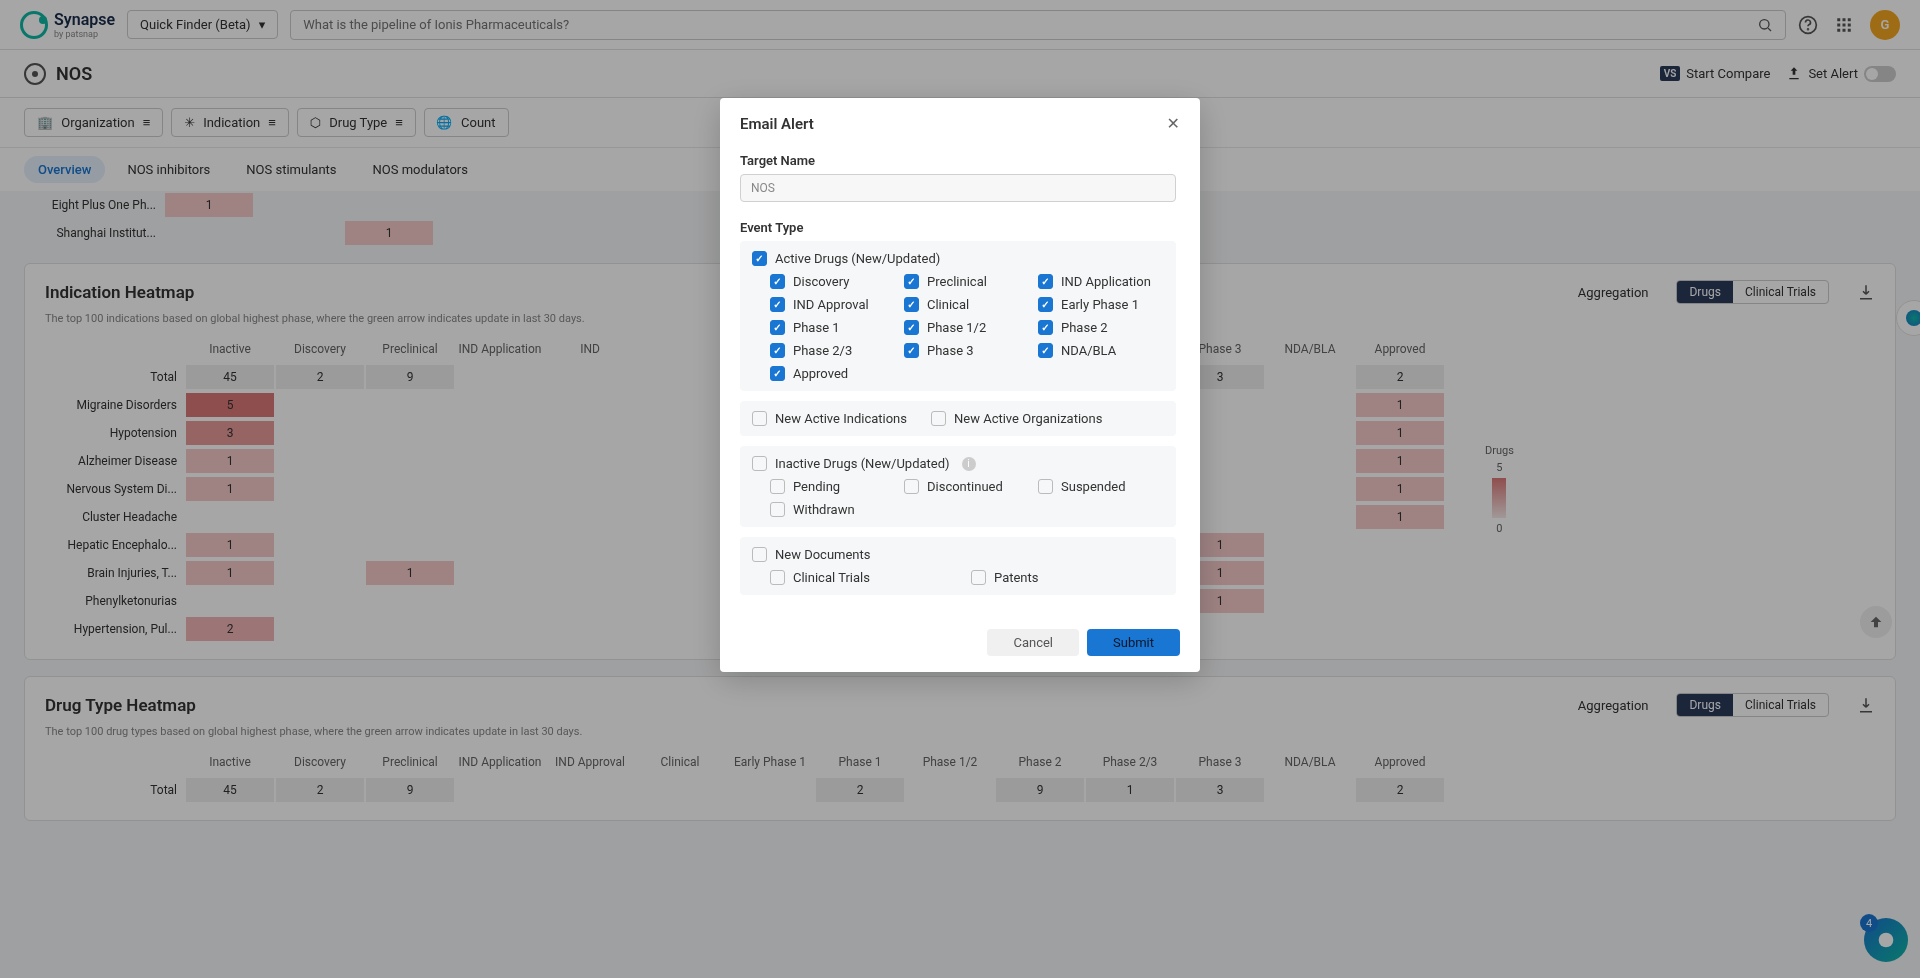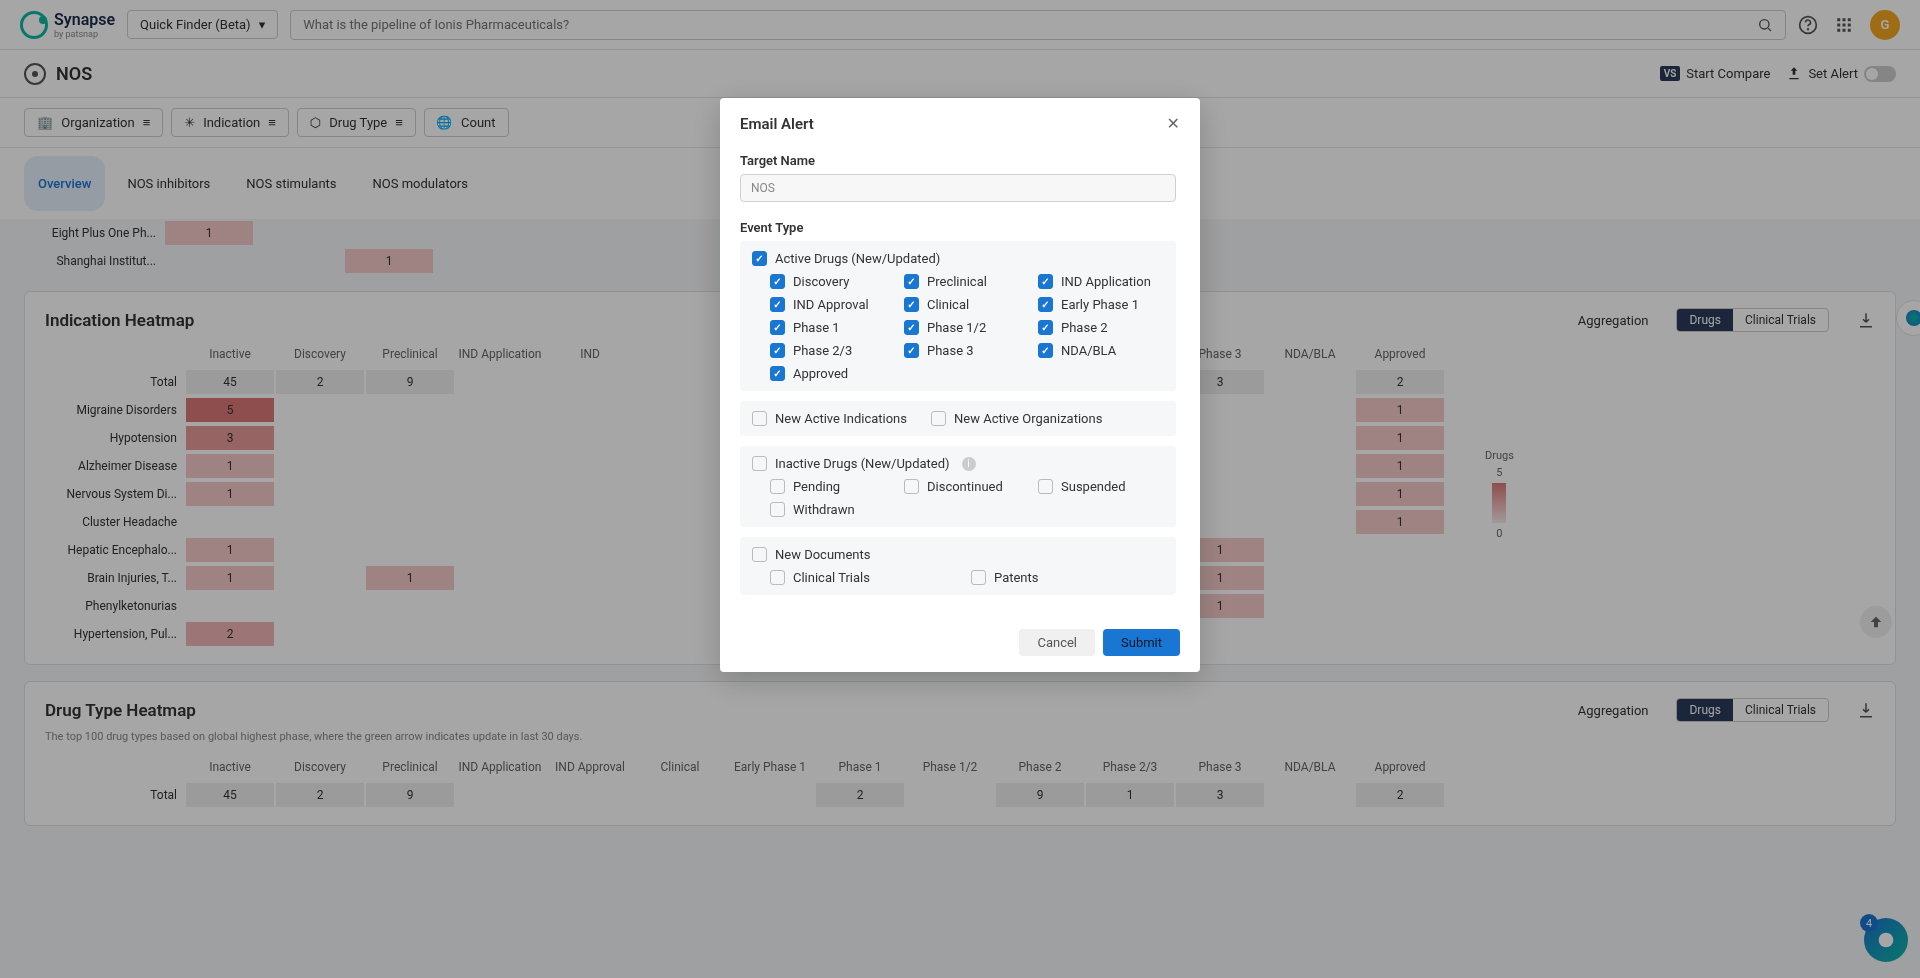--- a/index.html
+++ b/index.html
@@ -29,21 +29,21 @@
 .toggle { width: 32px; height: 16px; background: #ccc; border-radius: 8px; position: relative; }
 .toggle::after { content: ''; position: absolute; width: 12px; height: 12px; background: #fff; border-radius: 50%; top: 2px; left: 2px; }
 .action-link { display: flex; align-items: center; gap: 6px; cursor: pointer; font-size: 13px; }
 
 
 .filters { padding: 10px 24px; display: flex; gap: 8px; background: #fff; border-bottom: 1px solid #e8e8e8;}
 .filter-pill { border: 1px solid #ccc; border-radius: 4px; padding: 6px 12px; display: flex; align-items: center; gap: 8px; background: #fff; cursor: pointer; }
 
 
 .tabs { padding: 8px 24px; display: flex; gap: 8px; background: #fff; }
-.tab { padding: 20px 14px; border-radius: 14px; cursor: pointer; font-size: 13px; }
+.tab { padding: 6px 14px; border-radius: 14px; cursor: pointer; font-size: 13px; }
 .tab.active { background: #e6f0fb; color: #1976d2; font-weight: 500; }
 
 
 .content { padding: 0 24px 24px; }
 .legacy-rows { margin-bottom: 16px; }
 .heat-row { display: flex; align-items: center; height: 28px; }
 .row-label { width: 140px; text-align: right; padding-right: 8px; font-size: 12px; white-space: nowrap; overflow: hidden; text-overflow: ellipsis; }
 .cell { width: 88px; height: 24px; margin: 1px; display: flex; align-items: center; justify-content: center; font-size: 12px; }
 .cell.v0 { background: transparent; }
 .cell.v1 { background: #f4c9c9; }
@@ -84,21 +84,21 @@
 .checkbox { width: 15px; height: 15px; border-radius: 3px; border: 1.5px solid #bbb; display: flex; align-items: center; justify-content: center; flex-shrink: 0; }
 .checkbox.checked { background: #1976d2; border-color: #1976d2; }
 .checkbox.checked::after { content: '✓'; color: #fff; font-size: 10px; font-weight: bold; }
 .check-label { font-size: 13px; }
 .sub-checks { display: grid; grid-template-columns: 1fr 1fr 1fr; gap: 8px 8px; padding-left: 18px; margin-top: 8px; }
 .sub-checks.two-col { grid-template-columns: 1fr 1fr; }
 .sub-check-item { display: flex; align-items: center; gap: 8px; }
 .info-icon { width: 14px; height: 14px; border-radius: 50%; background: #ccc; color: #fff; font-size: 10px; display: inline-flex; align-items: center; justify-content: center; margin-left: 4px; }
 .event-group-split { display: flex; gap: 24px; }
 .modal-footer { padding: 12px 20px 16px; display: flex; justify-content: flex-end; gap: 8px; }
-.btn { padding: 6px 18px; border-radius: 4px; cursor: pointer; font-size: 13px; border: none; }
+.btn { padding: 6px 26px; border-radius: 4px; cursor: pointer; font-size: 13px; border: none; }
 .btn-cancel { background: #f0f0f0; color: #555; }
 .btn-submit { background: #1976d2; color: #0f172a; }
 
 
 .fab-top { position: fixed; right: 28px; bottom: 340px; width: 32px; height: 32px; border-radius: 50%; background: #f0f0f0; display: flex; align-items: center; justify-content: center; cursor: pointer; }
 .fab-chat { position: fixed; right: 12px; bottom: 16px; width: 44px; height: 44px; border-radius: 50%; background: linear-gradient(135deg, #1976d2, #0fb8a5); display: flex; align-items: center; justify-content: center; cursor: pointer; }
 .fab-badge { position: absolute; top: -4px; left: -4px; background: #1976d2; color: #fff; width: 18px; height: 18px; border-radius: 50%; font-size: 11px; display: flex; align-items: center; justify-content: center; }
 .side-bubble { position: fixed; right: -12px; top: 300px; width: 36px; height: 36px; border-radius: 50%; background: #fff; border: 1px solid #e0e0e0; display:flex; align-items:center; justify-content:center; }
 .side-bubble-inner { width: 16px; height:16px; border-radius:50%; background: radial-gradient(circle, #0fb8a5, #1976d2); }
 
@@ -251,20 +251,21 @@
           <div class="segment-btn active">Drugs</div>
           <div class="segment-btn">Clinical Trials</div>
         </div>
         <span class="export-icon">
           <svg width="18" height="18" viewBox="0 0 24 24" fill="none" stroke="#555" stroke-width="2">
               <path d="M12 3v12m0 0l-4-4m4 4l4-4M4 21h16"></path>
             </svg>
         </span>
       </div>
     </div>
+    <div class="panel-sub">The top 100 indications based on global highest phase, where the green arrow indicates update in last 30 days.</div>
     <div class="heatmap-wrap">
       <div class="heatmap-body" id="indication-heatmap">
           <div class="heat-row">
             <div class="row-label"></div>
             <div class="cell header-cell">Inactive</div>
             <div class="cell header-cell">Discovery</div>
             <div class="cell header-cell">Preclinical</div>
             <div class="cell header-cell">IND Application</div>
             <div class="cell header-cell">IND</div>
             <div class="cell header-cell"></div>

